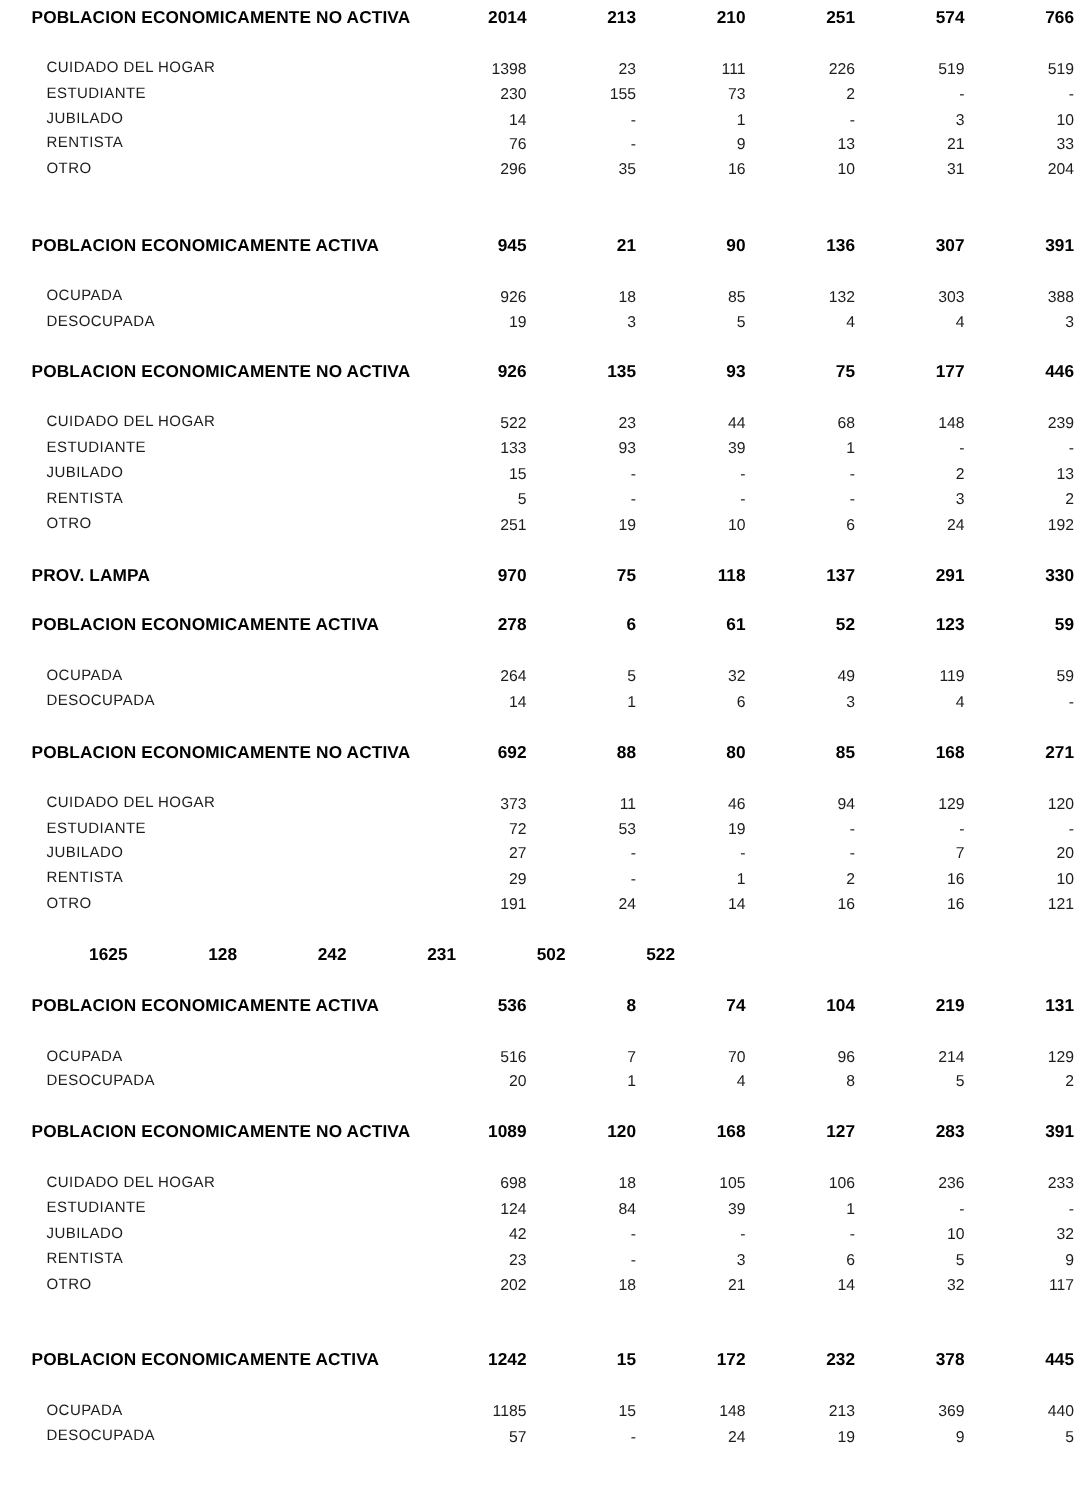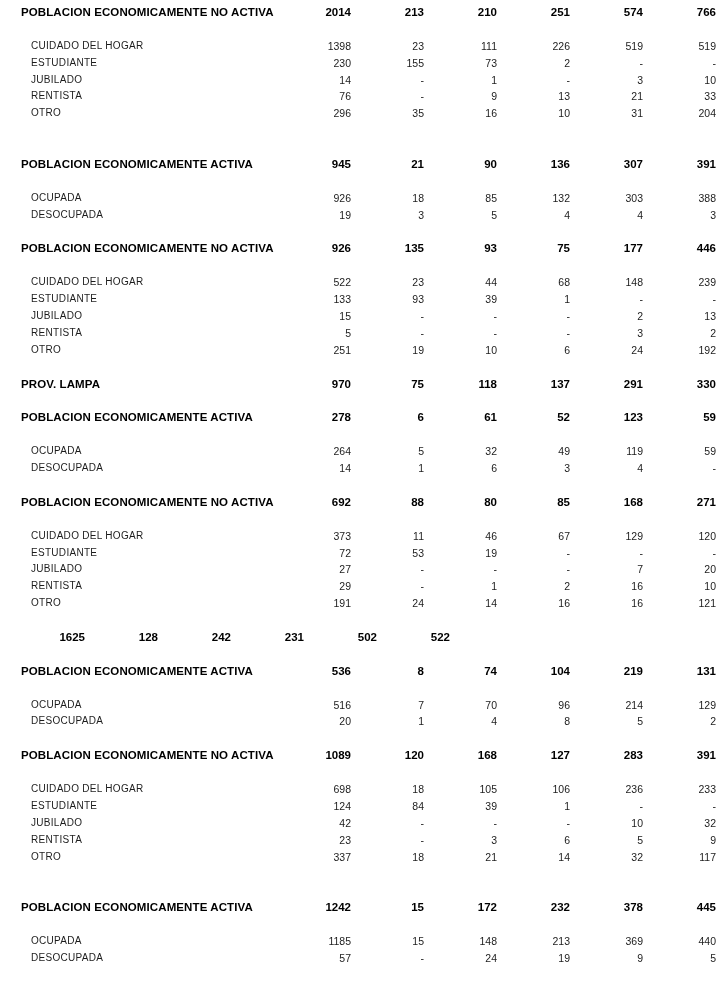--- a/index.html
+++ b/index.html
@@ -246,21 +246,21 @@
       <div class="num">85</div>
       <div class="num">168</div>
       <div class="num">271</div>
     </div>
     <div class="spacer"></div>
     <div class="row detail">
       <div class="label">CUIDADO DEL HOGAR</div>
       <div class="num">373</div>
       <div class="num">11</div>
       <div class="num">46</div>
-      <div class="num">67</div>
+      <div class="num">94</div>
       <div class="num">129</div>
       <div class="num">120</div>
     </div>
     <div class="row detail">
       <div class="label">ESTUDIANTE</div>
       <div class="num">72</div>
       <div class="num">53</div>
       <div class="num">19</div>
       <div class="num">-</div>
       <div class="num">-</div>
@@ -373,21 +373,21 @@
       <div class="label">RENTISTA</div>
       <div class="num">23</div>
       <div class="num">-</div>
       <div class="num">3</div>
       <div class="num">6</div>
       <div class="num">5</div>
       <div class="num">9</div>
     </div>
     <div class="row detail">
       <div class="label">OTRO</div>
-      <div class="num">337</div>
+      <div class="num">202</div>
       <div class="num">18</div>
       <div class="num">21</div>
       <div class="num">14</div>
       <div class="num">32</div>
       <div class="num">117</div>
     </div>
     <div class="spacer"></div>
     <div class="spacer"></div>
     <div class="row header">
       <div class="label">POBLACION ECONOMICAMENTE ACTIVA</div>

